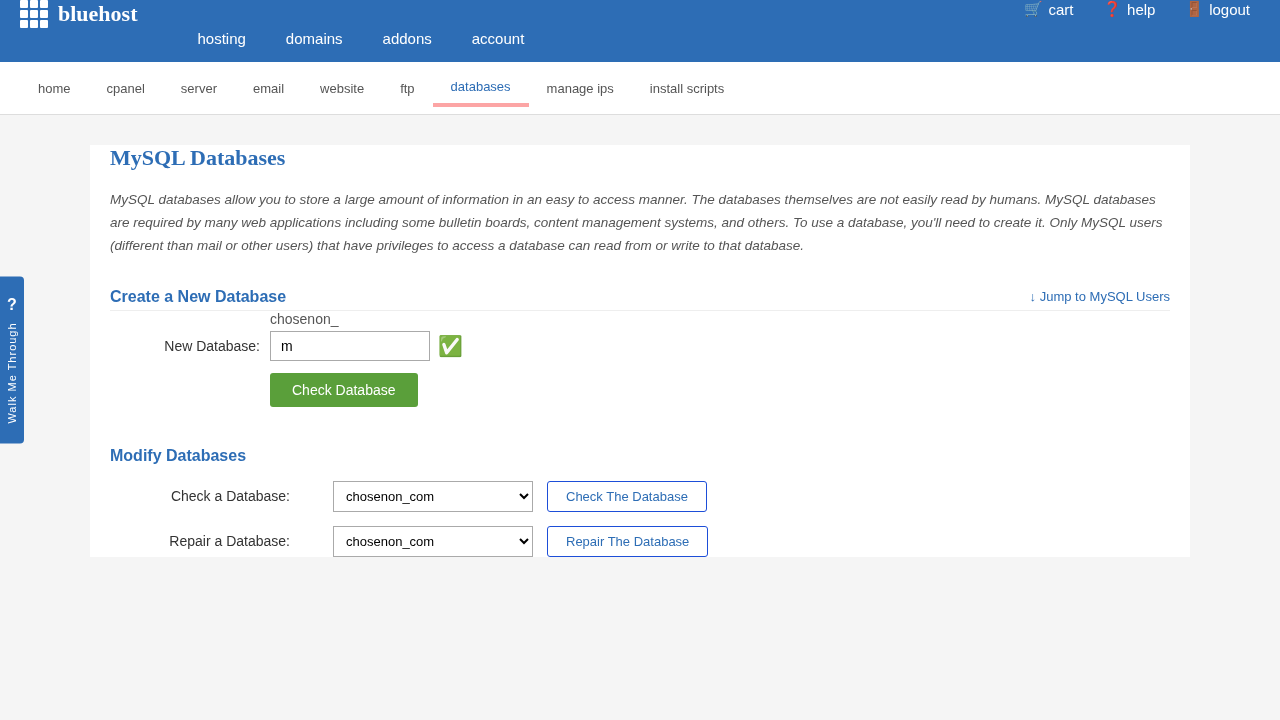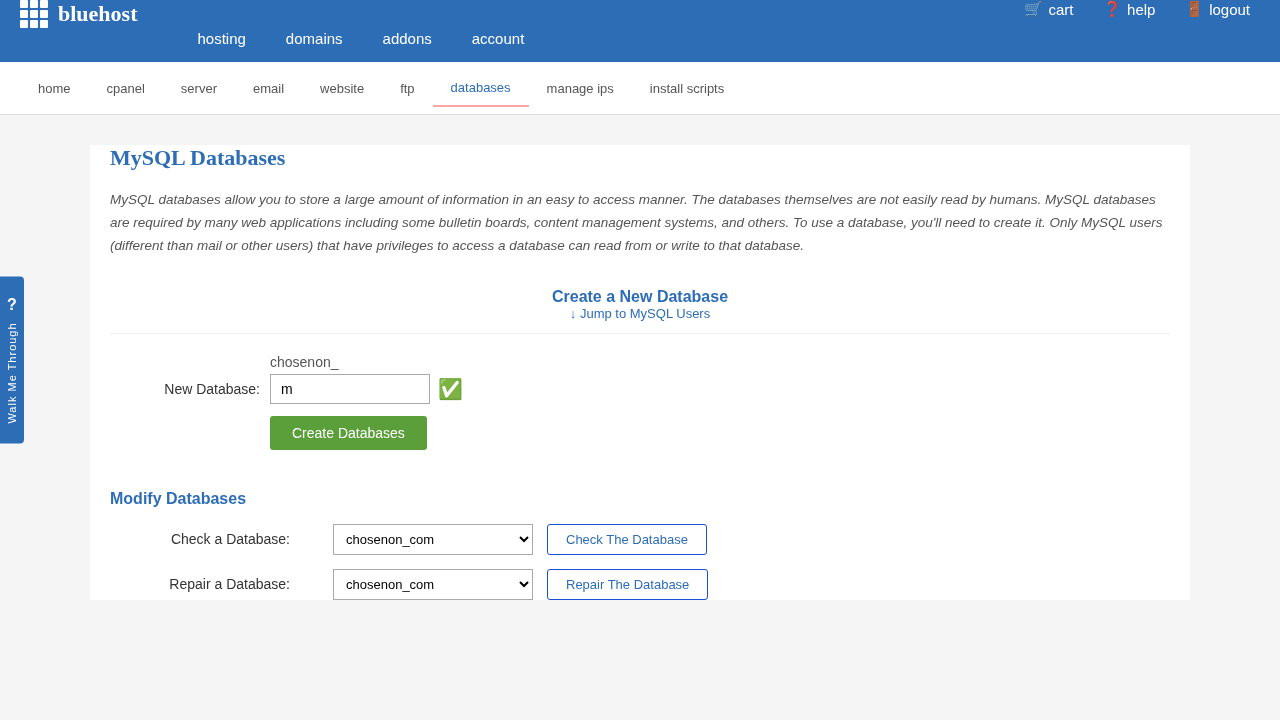--- a/index.html
+++ b/index.html
@@ -79,21 +79,21 @@
       color: #555;
       text-decoration: none;
       padding: 0 18px;
       height: 38px;
       display: flex;
       align-items: center;
       font-size: 13px;
     }
     .secondary-nav a.active {
       color: #2d6db5;
-      border-bottom: 2px solid #fca5a5;
+      border-bottom: 4px solid #fca5a5;
     }
 
     
     .content {
       max-width: 1100px;
       margin: 30px auto;
       padding: 0 20px;
       background: white;
     }
 
@@ -110,24 +110,22 @@
       font-style: italic;
       line-height: 1.7;
       font-size: 13.5px;
       margin-bottom: 30px;
     }
 
     .section-header {
       display: flex;
       justify-content: space-between;
       align-items: center;
-      margin-bottom: 20px;
       border-bottom: 1px solid #eee;
-      padding-bottom: 12px;
-      flex-direction: column;
+      padding-bottom: 4px;
     }
     .section-title {
       color: #2d6db5;
       font-size: 16px;
       font-weight: bold;
       text-decoration: none;
     }
     .jump-link {
       color: #2d6db5;
       text-decoration: none;
@@ -332,21 +330,21 @@
     <div class="prefix-text">
       <span>chosenon_</span>
     </div>
     <div class="form-row">
       <label class="form-label">New Database:</label>
       <div class="db-input-group">
         <input class="db-input" type="text" value="m" style="">
         <span class="check-icon">✅</span>
       </div>
     </div>
-    <button class="btn-primary">Create Databases</button>
+    <button class="btn-primary">Check Database</button>
   </div>
 
   <div class="modify-section">
     <div class="modify-title">Modify Databases</div>
     <div class="modify-form">
 
       <div class="modify-row">
         <label class="modify-label">Check a Database:</label>
         <select class="db-select">
           <option>chosenon_com</option>

